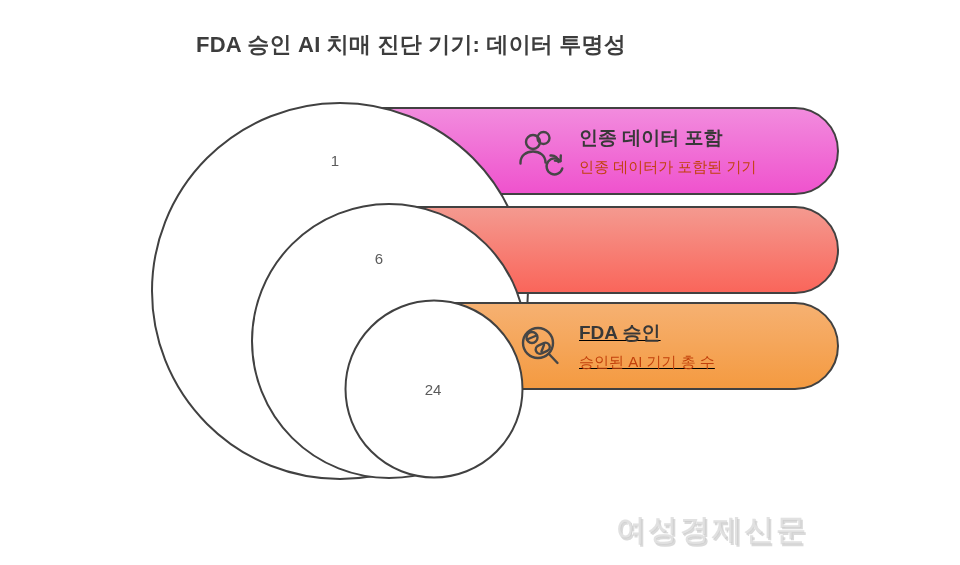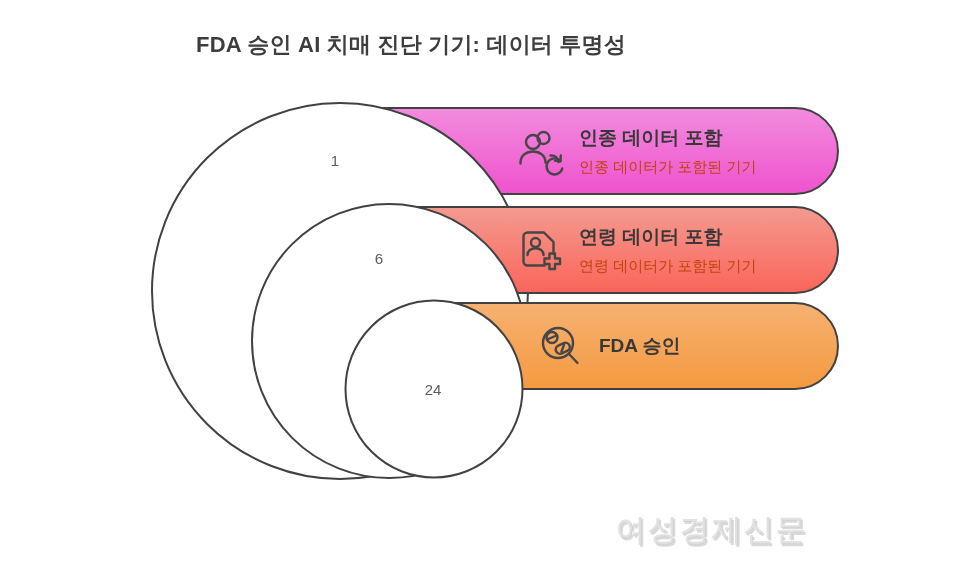--- a/index.html
+++ b/index.html
@@ -86,46 +86,33 @@
         <path d="M46.5 36a8 8 0 1 0 1.8 7.5"></path>
         <path d="M46.8 30.5l-0.3 5.7-5.6-0.6"></path>
       </svg>
     </div>
     <div class="txt">
       <div class="b-title">인종 데이터 포함</div>
       <div class="b-sub">인종 데이터가 포함된 기기</div>
     </div>
   </div>
 
-  <div class="banner-content" style="left:514px;top:224px;">
-    <div class="ic">
-      <svg viewBox="0 0 52 52">
-        <path d="M30.5 41.5H13.5a4 4 0 0 1-4-4v-25a4 4 0 0 1 4-4H30l9.5 9.5V30"></path>
-        <circle cx="21.5" cy="18.5" r="4.5"></circle>
-        <path d="M13.5 31c0-4.2 3.6-6.8 8-6.8s8 2.6 8 6.8"></path>
-        <path d="M35.5 29.5h5.5v5h5v5.5h-5v5h-5.5v-5h-5v-5.5h5z"></path>
-      </svg>
-    </div>
-    <div class="txt">
-      <div class="b-title">연령 데이터 포함</div>
-      <div class="b-sub">연령 데이터가 포함된 기기</div>
-    </div>
-  </div>
 
-  <div class="banner-content" style="left:534px;top:320px;">
+  <div class="banner-content" style="left:514px;top:320px;text-decoration:underline;">
     <div class="ic">
       <svg viewBox="0 0 52 52">
         <circle cx="24" cy="23" r="15"></circle>
         <line x1="35" y1="34" x2="43.5" y2="43"></line>
         <circle cx="18" cy="17.5" r="5.5"></circle>
         <line x1="13" y1="19.5" x2="22.5" y2="15.5"></line>
         <rect x="21.5" y="24" width="14.5" height="8.5" rx="4.25" transform="rotate(-24 28.75 28.25)"></rect>
         <line x1="27.5" y1="31.5" x2="30" y2="24.8"></line>
       </svg>
     </div>
     <div class="txt">
       <div class="b-title">FDA 승인</div>
+      <div class="b-sub">승인된 AI 기기 총 수</div>
     </div>
   </div>
 
   <div class="watermark">여성경제신문</div>
 
 </div>
 
 </body></html>

